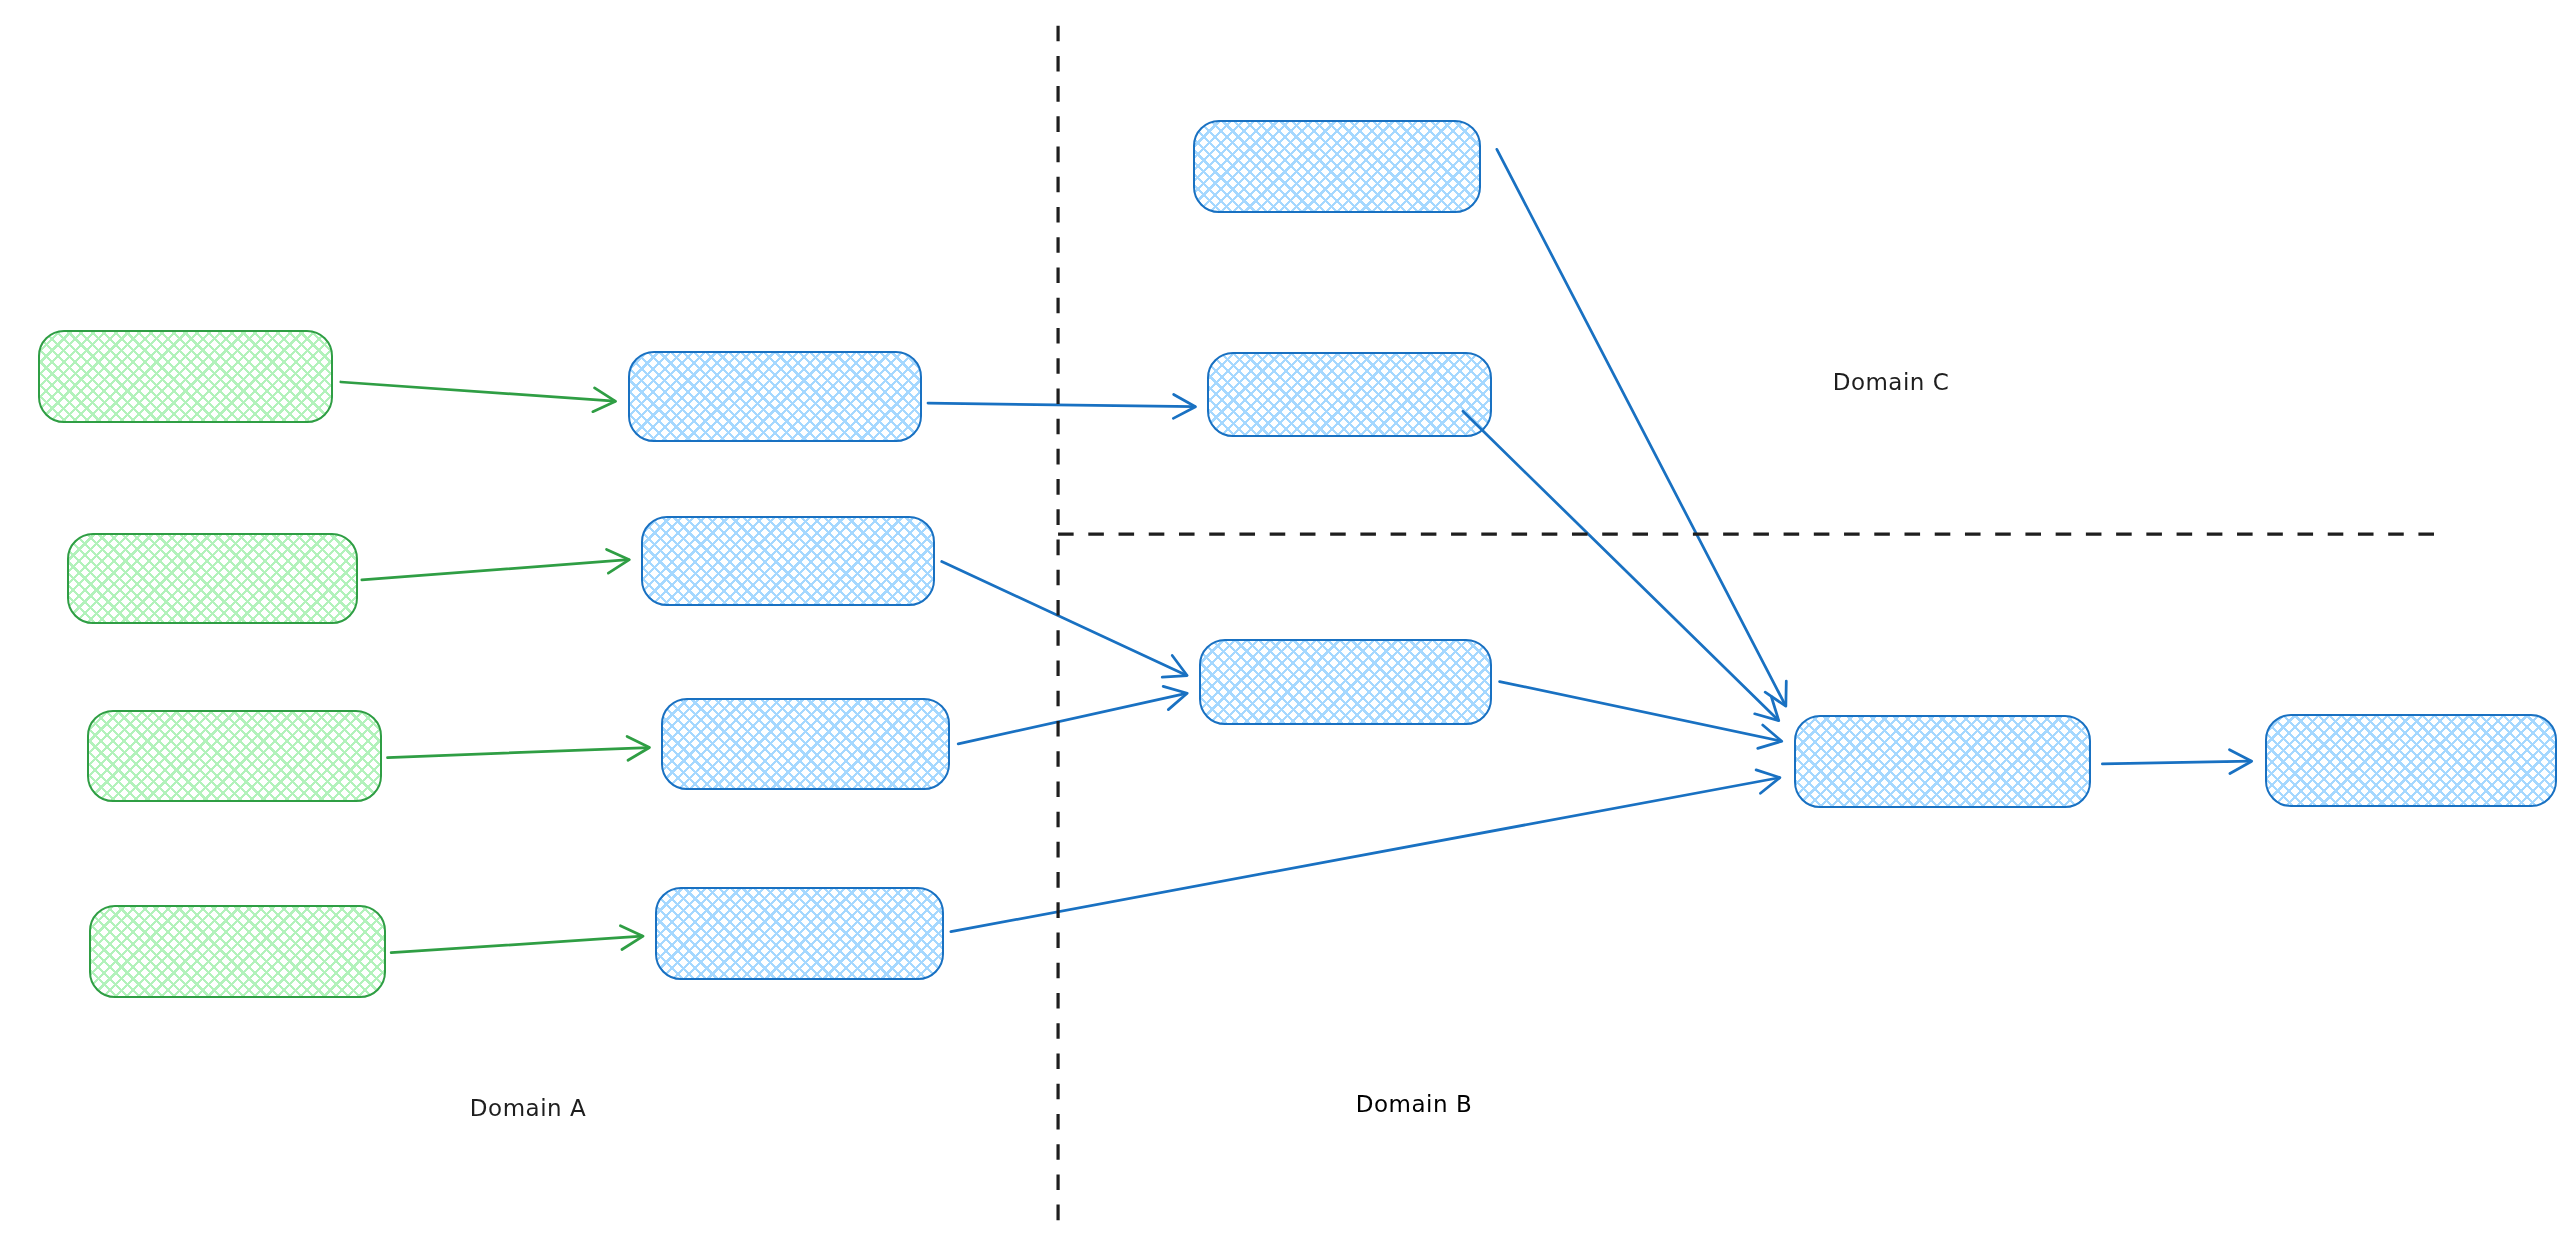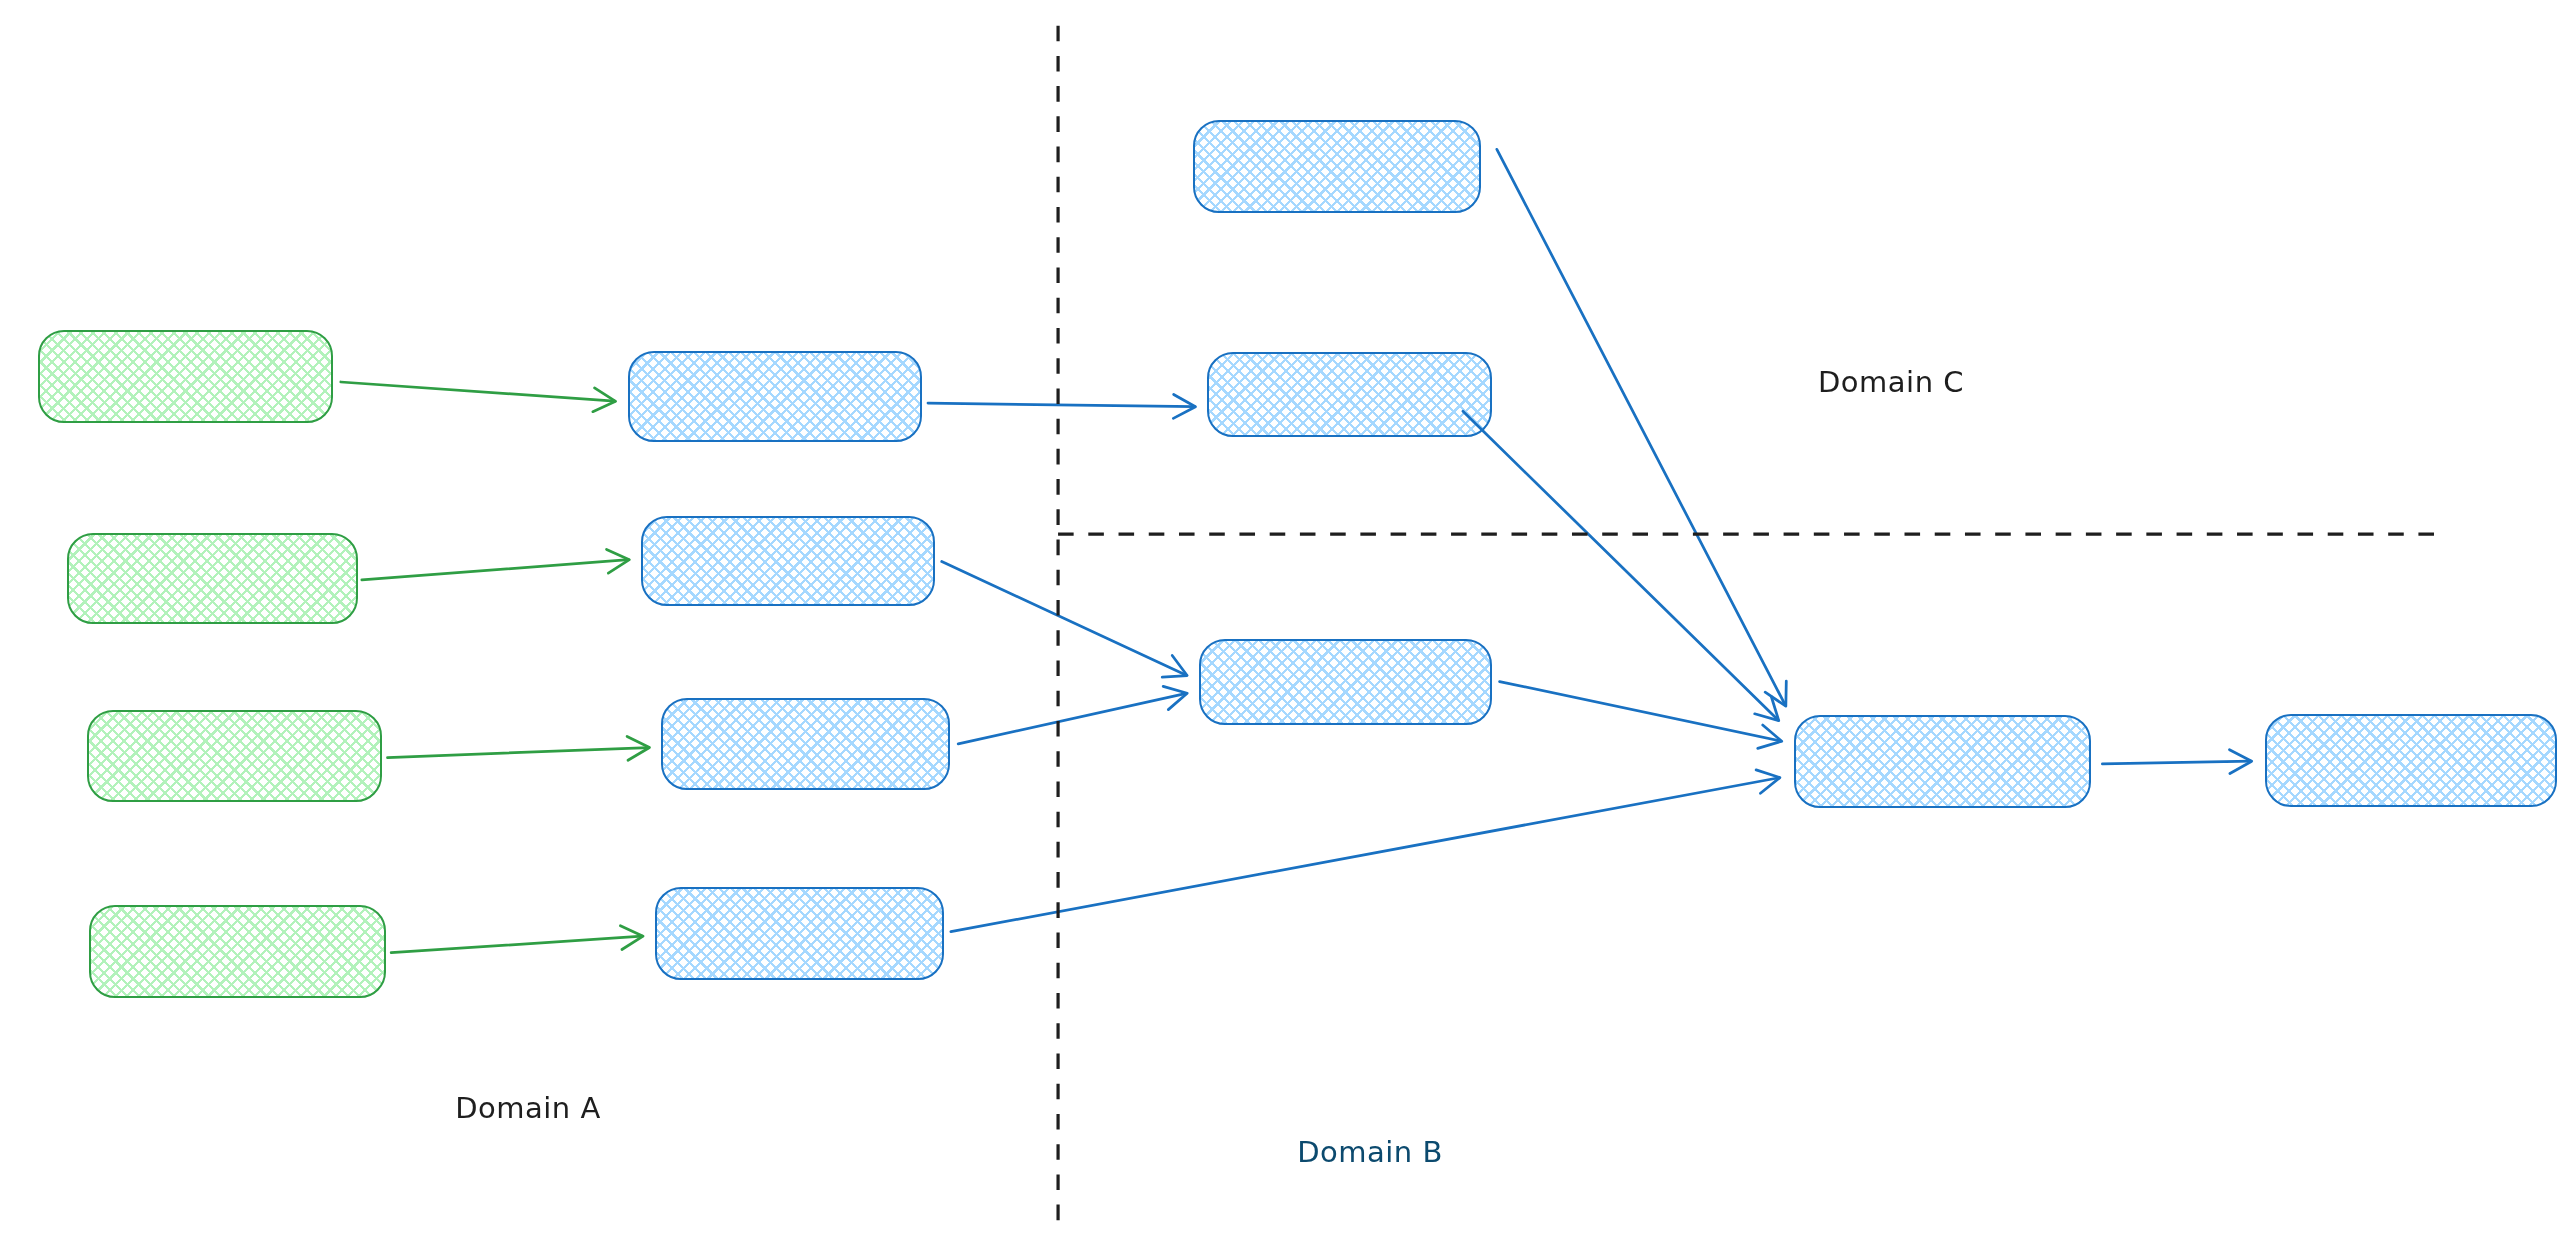--- a/index.html
+++ b/index.html
@@ -29,21 +29,21 @@
   #edge-layer {
     position: absolute;
     left: 0;
     top: 0;
     z-index: 2;
     pointer-events: none;
   }
   .domain-label {
     position: absolute;
     transform: translate(-50%, -50%);
-    font-size: 29px;
+    font-size: 23px;
     letter-spacing: 0.5px;
     color: #1e1e1e;
     white-space: nowrap;
     z-index: 3;
   }
 </style>
 </head>
 <body>
 
 <div id="canvas" style="width: 2576px; height: 1255px; background: rgb(255, 255, 255);">
@@ -80,17 +80,17 @@
       <line x1="1038" y1="1017" x2="1942" y2="849" stroke="#1971c2" stroke-width="3" stroke-linecap="round" marker-end="url(#arrow-blue)"></line>
       <line x1="1634" y1="163" x2="1949" y2="770" stroke="#1971c2" stroke-width="3" stroke-linecap="round" marker-end="url(#arrow-blue)"></line>
       <line x1="1597" y1="449" x2="1941" y2="786" stroke="#1971c2" stroke-width="3" stroke-linecap="round" marker-end="url(#arrow-blue)"></line>
       <line x1="1637" y1="744" x2="1944" y2="809" stroke="#1971c2" stroke-width="3" stroke-linecap="round" marker-end="url(#arrow-blue)"></line>
       <line x1="2295" y1="834" x2="2457" y2="831" stroke="#1971c2" stroke-width="3" stroke-linecap="round" marker-end="url(#arrow-blue)"></line>
       <line x1="1155" y1="28" x2="1155" y2="1348" stroke="#1e1e1e" stroke-width="3.5" stroke-dasharray="17 16"></line>
       <line x1="1155" y1="583" x2="2670" y2="583" stroke="#1e1e1e" stroke-width="3.5" stroke-dasharray="17 16"></line>
     </svg>
 
   <div class="domain-label" style="left: 528px; top: 1108px; color: rgb(30, 30, 30);">Domain A</div>
-  <div class="domain-label" style="left: 1370px; top: 1104px; color: #0c4a6e; margin-top: 48px;">Domain B</div>
+  <div class="domain-label" style="left: 1414px; top: 1104px; color: #000000;">Domain B</div>
   <div class="domain-label" style="left: 1891px; top: 382px; color: rgb(30, 30, 30);">Domain C</div>
 
 </div>
 
 
 </body></html>

